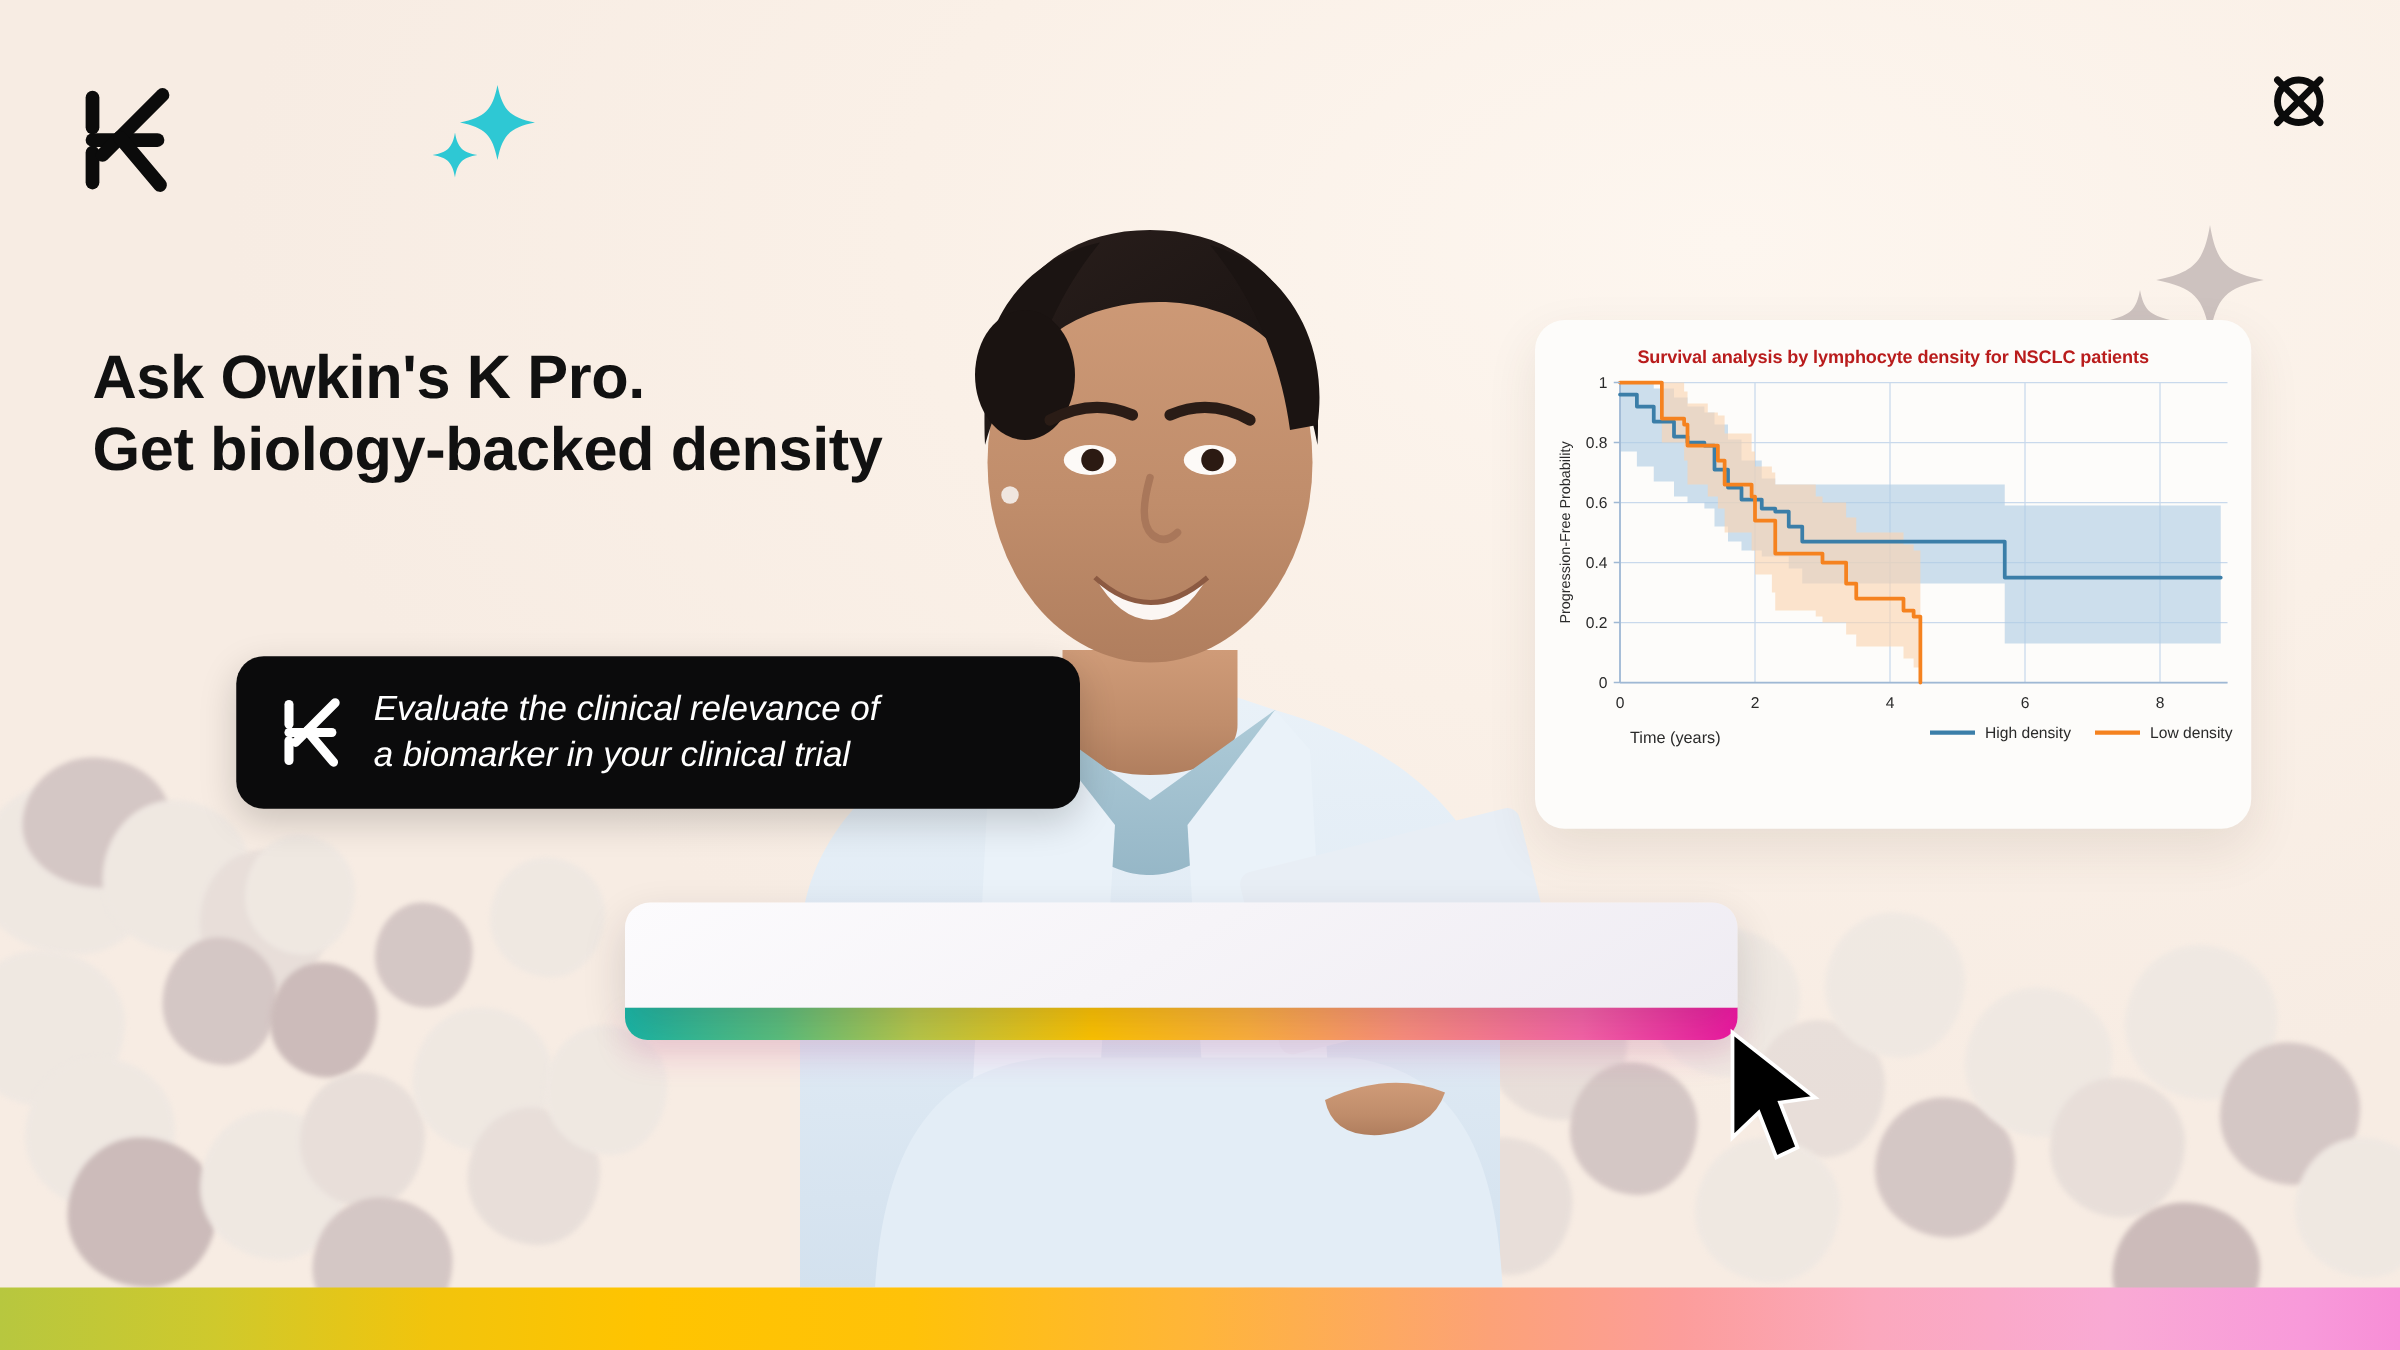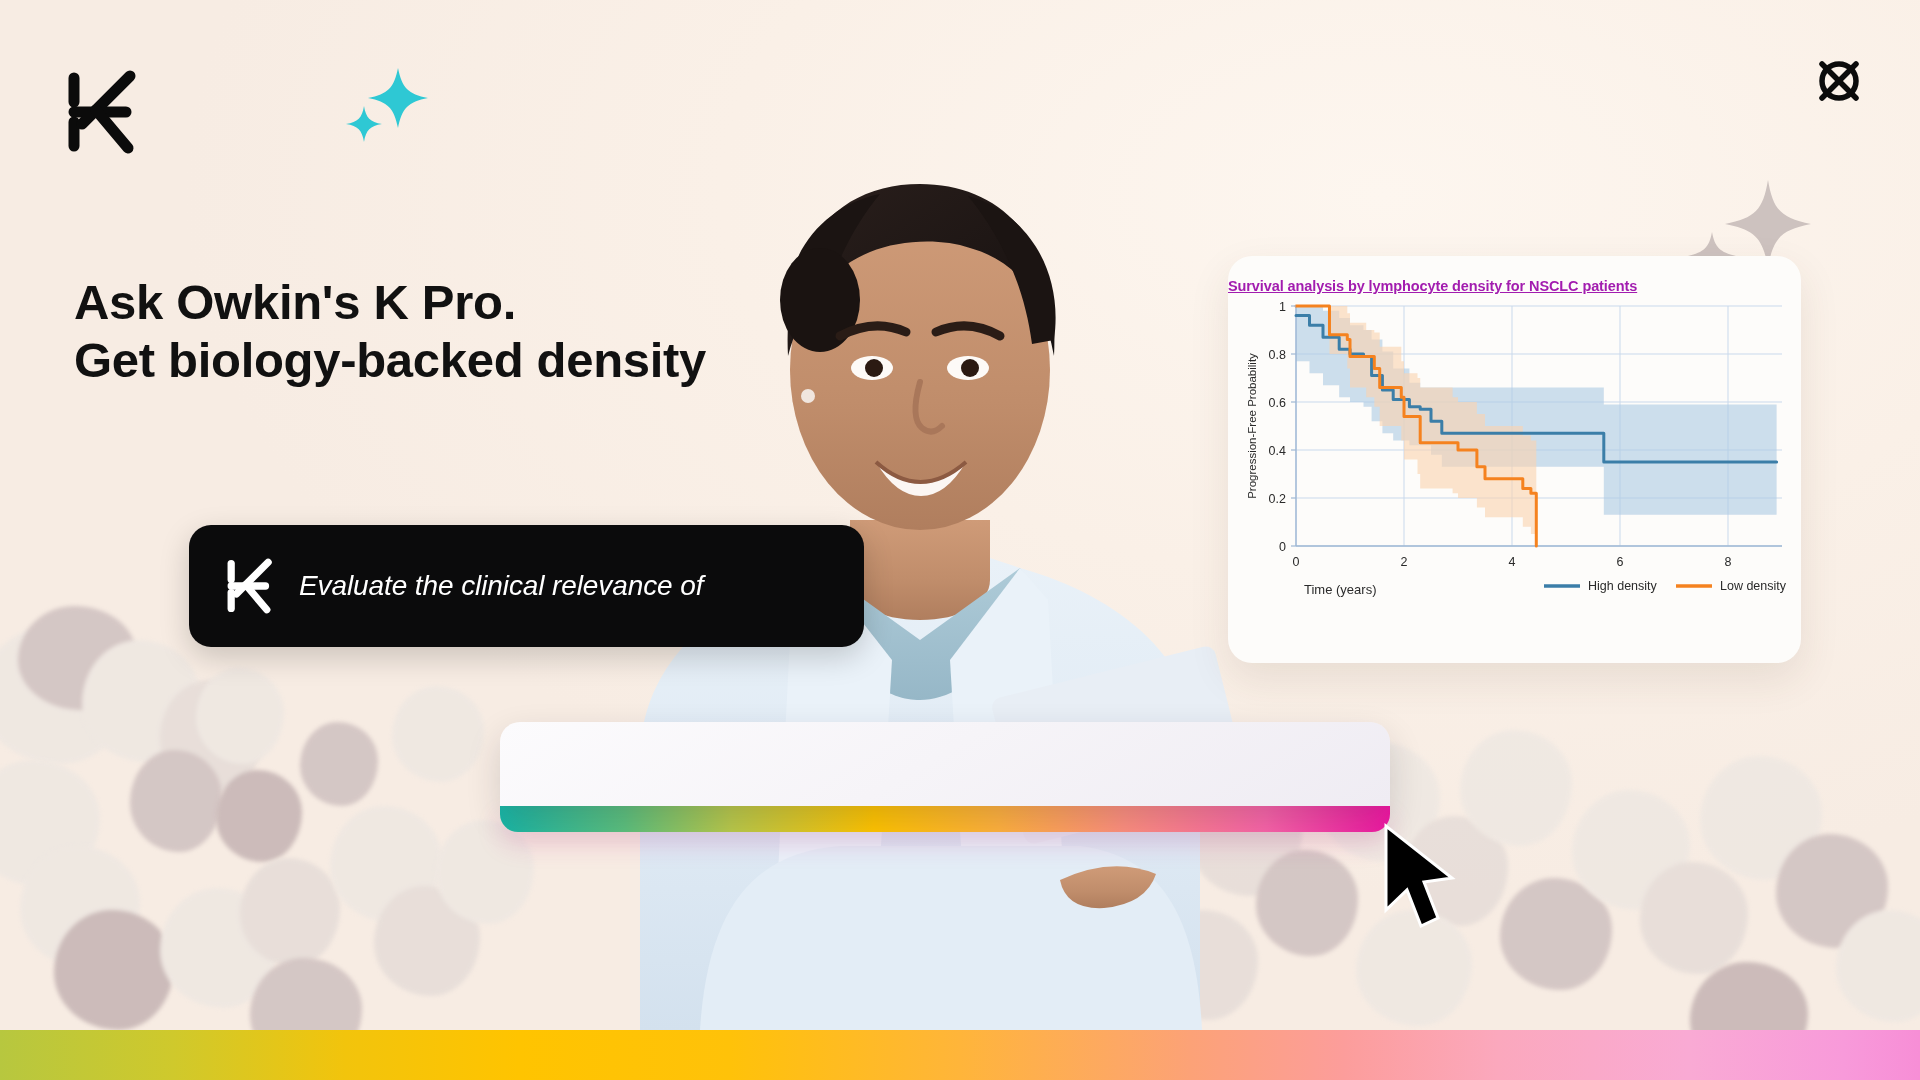--- a/index.html
+++ b/index.html
@@ -97,22 +97,22 @@
   #chart-card{
     position:absolute; left:1228px; top:256px;
     width:573px; height:407px;
     background:#fdfcfa;
     border-radius:24px;
     box-shadow:0 16px 40px rgba(80,60,40,.10);
     padding:0;
   }
   #chart-inner{ position:absolute; inset:0; }
   #chart-title{
-    position:absolute; left:0; right:0; top:22px; 
-    font-size:14.5px; font-weight:700; color:#a21caf; letter-spacing:-.1px;text-decoration:underline;
+    position:absolute; left:0; right:0; top:22px; text-align:center;
+    font-size:14.5px; font-weight:700; color:#b91c1c; letter-spacing:-.1px;
   }
   #plot-svg{ position:absolute; left:6px; top:40px; }
   .tick-lbl{ font-size:12.5px; fill:#2a2a2a; font-family:"Liberation Sans", sans-serif; }
   .axis-title{ font-size:13px; fill:#2a2a2a; font-family:"Liberation Sans", sans-serif; }
   .ylab{ font-size:11.5px; fill:#2a2a2a; font-family:"Liberation Sans", sans-serif; }
   .legend-lbl{ font-size:12.5px; fill:#2a2a2a; font-family:"Liberation Sans", sans-serif; }
 
   
   #owkin-mark{ position:absolute; right:52px; top:52px; }
 
@@ -268,20 +268,21 @@
     <g stroke="#ffffff" stroke-width="11" stroke-linecap="round" fill="none">
       <path d="M12 16 L12 40"></path>
       <path d="M12 60 L12 84"></path>
       <path d="M12 50 L64 50"></path>
       <path d="M68 14 L20 62"></path>
       <path d="M34 48 L66 86"></path>
     </g>
   </svg>
   <div class="pill-text">
     <div>Evaluate the clinical relevance of</div>
+    <div>a biomarker in your clinical trial</div>
   </div>
 </div>
 
 <div id="question-card-wrap">
   <div id="question-card">
     <div id="question-text">
     </div>
     <svg id="cursor" width="80" height="112" viewBox="0 0 80 112">
       <path d="M6 4 L6 88 L27 68 L41 104 L58 96 L44 60 L72 56 Z" fill="#000" stroke="#fff" stroke-width="3"></path>
     </svg>

